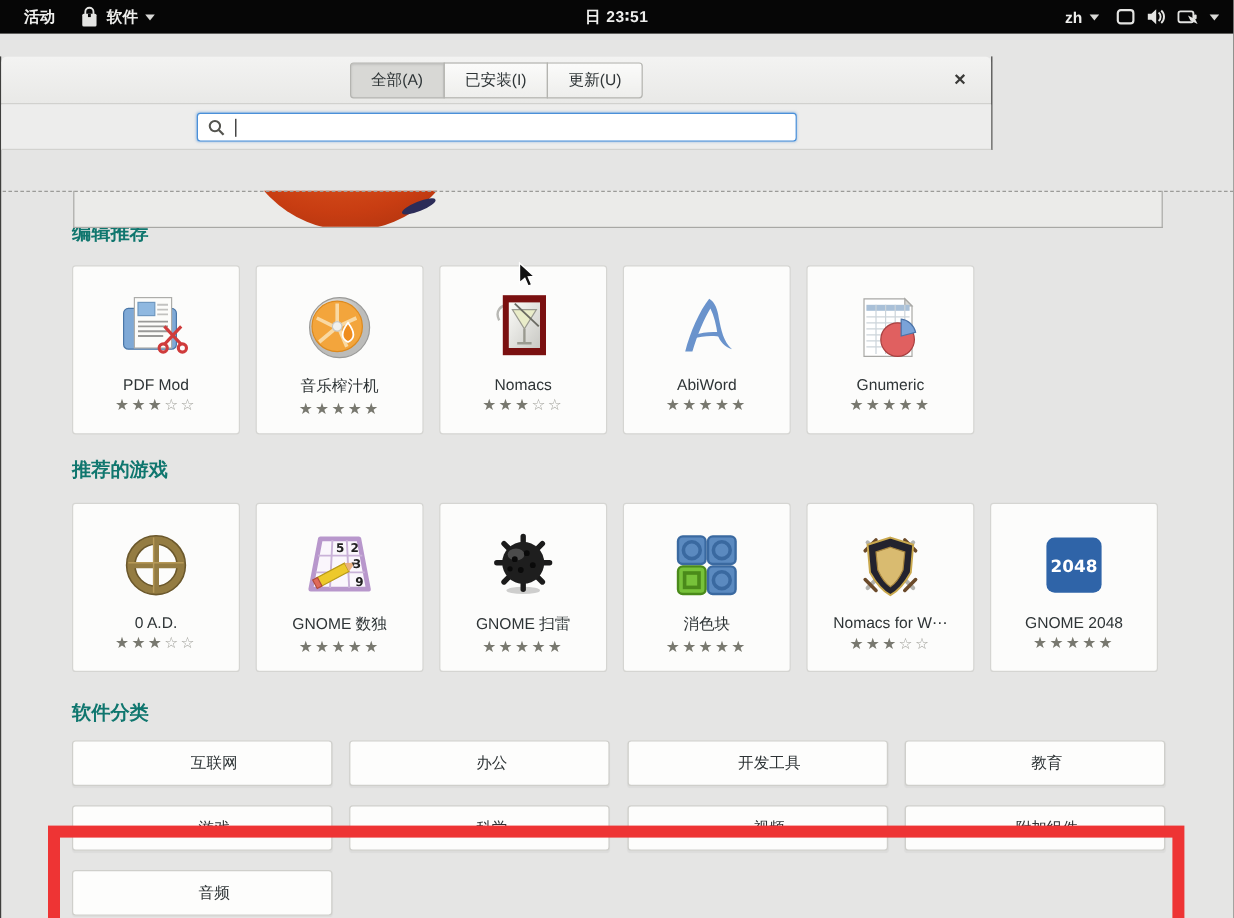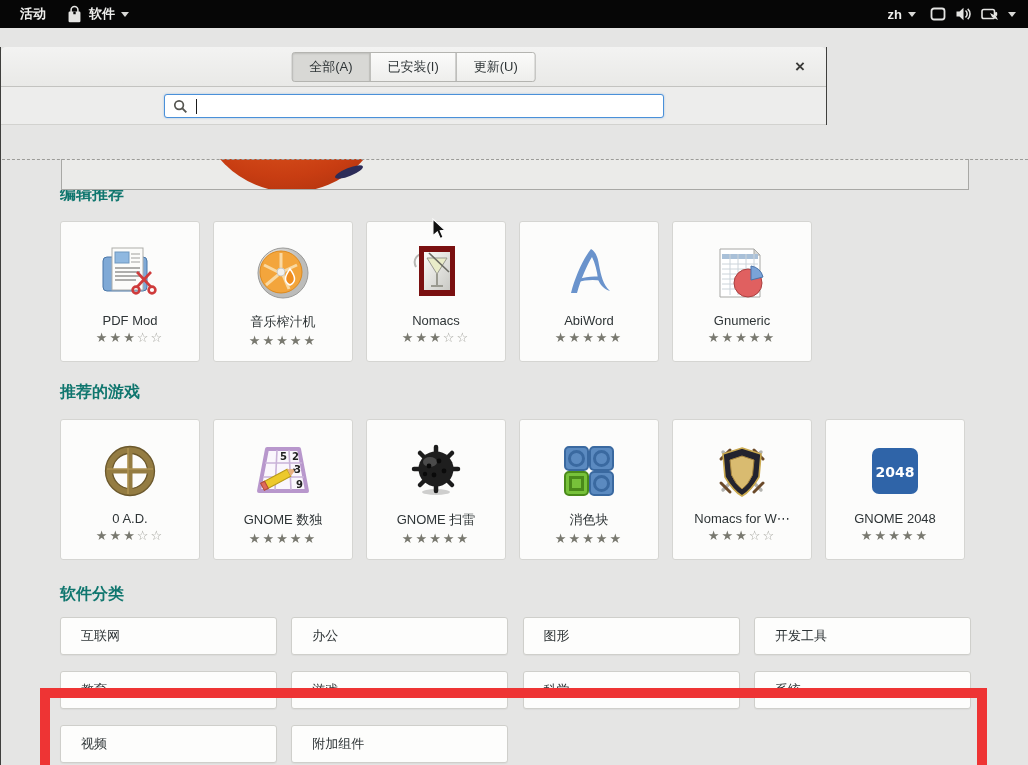--- a/index.html
+++ b/index.html
@@ -55,21 +55,21 @@
   .appicon{width:64px;height:64px;margin-top:19px;}
   .appicon svg{display:block;}
   .appname{margin-top:8px;font-size:13px;color:#2e3436;white-space:nowrap;}
   .stars{margin-top:3px;font-size:13px;letter-spacing:2px;line-height:14px;}
   .sf{color:#78786f;}
   .se{color:#a2a29c;}
 
   .catgrid{position:absolute;left:58px;top:492px;width:911px;display:grid;
            grid-template-columns:repeat(4,217px);gap:16px 14.3px;}
   .catbtn{height:38px;background:#fdfdfc;border:1px solid #cfcfcb;border-radius:3px;
-          font-family:inherit;font-size:13px;color:#2e3436;text-align:left;padding:0 0 0 20px;cursor:default;
+          font-family:inherit;font-size:13px;color:#2e3436;text-align:center;padding:0 0 0 20px;cursor:default;
           box-shadow:0 1px 1px rgba(0,0,0,.04);}
 
   .red-annotation{position:absolute;left:38px;top:563px;width:947px;height:191px;
                   border:10px solid #ee3434;box-sizing:border-box;z-index:20;pointer-events:none;}
 
   .cursor{position:absolute;left:429px;top:218px;z-index:40;pointer-events:none;}
 </style>
 </head>
 <body>
 
@@ -81,20 +81,21 @@
       <span class="tb-item">
         <svg width="17" height="19" viewBox="0 0 20 22">
           <path d="M6 8 V5.5 a4 4 0 0 1 8 0 V8" fill="none" stroke="#e4e4e2" stroke-width="1.8"></path>
           <rect x="3" y="7.5" width="14" height="12.5" rx="1.5" fill="#e4e4e2"></rect>
           <rect x="8.6" y="7.5" width="2.8" height="3.2" fill="#060606"></rect>
         </svg>
         <span>软件</span>
         <span class="chev"></span>
       </span>
     </div>
+    <div class="tb-center">日 23∶51</div>
     <div class="tb-right">
       <span class="tb-item">
         <span>zh</span>
         <span class="chev"></span>
       </span>
       <span class="tb-item sysicons">
         <svg width="16" height="16" viewBox="0 0 16 16">
           <rect x="1.5" y="2.5" width="13" height="11" rx="2.5" fill="none" stroke="#e4e4e2" stroke-width="1.8"></rect>
         </svg>
         <svg width="17" height="16" viewBox="0 0 17 16">
@@ -379,37 +380,36 @@
     <div class="stars"><span class="sf">★★★★★</span><span class="se"></span></div>
   </div>
 </div>
 
       <h2 class="sechead" style="top:459px">软件分类</h2>
       <div class="catgrid">
   <button class="catbtn">互联网</button>
 
   <button class="catbtn">办公</button>
 
-  <button class="catbtn">图形</button>
 
 
   <button class="catbtn">开发工具</button>
 
   <button class="catbtn">教育</button>
 
   <button class="catbtn">游戏</button>
 
   <button class="catbtn">科学</button>
 
-  <button class="catbtn">系统</button>
 
   <button class="catbtn">视频</button>
 
   <button class="catbtn">附加组件</button>
 
+  <button class="catbtn">音频</button>
 </div>
 
       <div class="red-annotation"></div>
     </div>
   </div>
 
   <svg class="cursor" width="20" height="22" viewBox="0 0 13 20">
     <path d="M1 1 L1 16 L5 12.6 L7.6 18.6 L10.2 17.5 L7.6 11.6 L12 11.2 Z" fill="#111" stroke="#fff" stroke-width="1"></path>
   </svg>
 </div>

